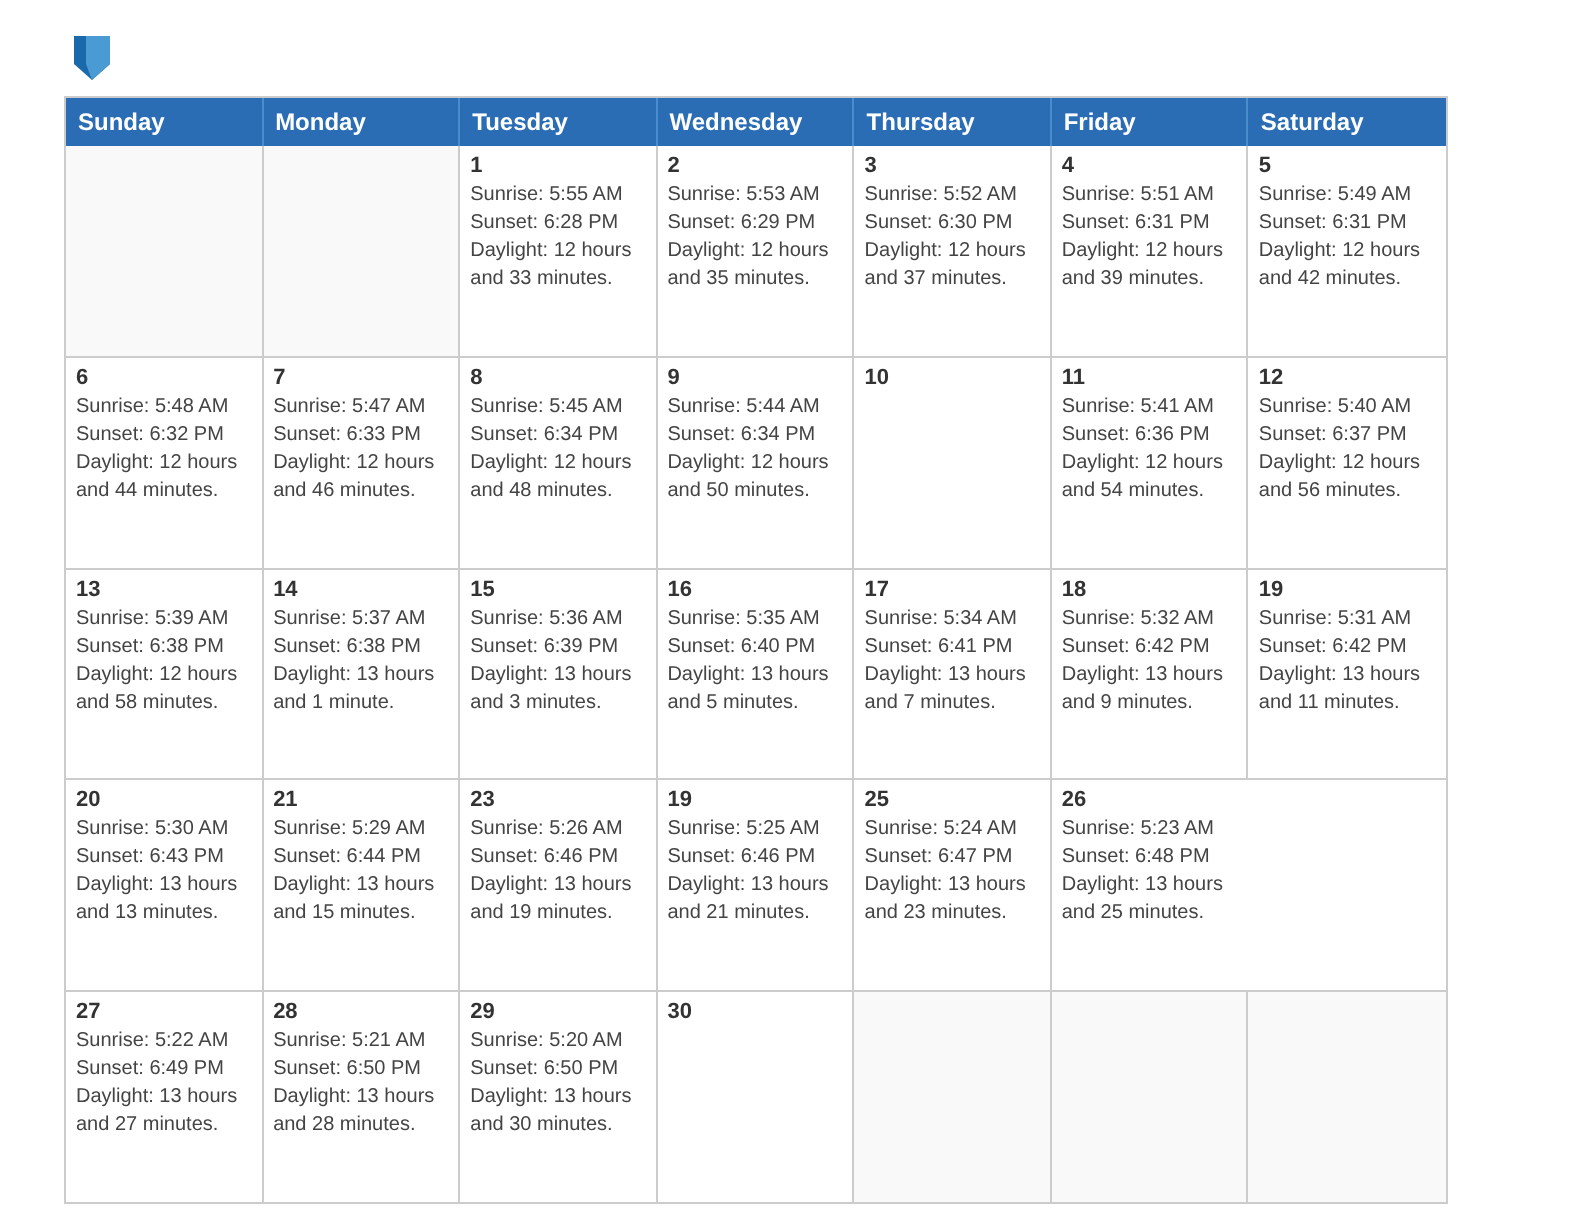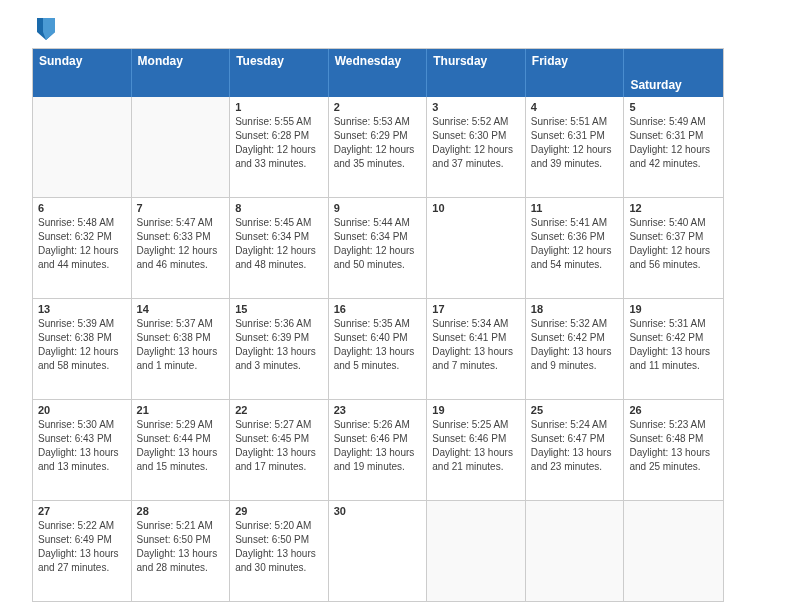--- a/index.html
+++ b/index.html
@@ -72,21 +72,21 @@
       background: #2a6db5;
     }
     .cal-header-cell {
       color: #fff;
       font-size: 12px;
       font-weight: bold;
       padding: 5px 6px;
       border-right: 1px solid #4a8dcf;
       text-align: left;
     }
-    .cal-header-cell:last-child { border-right: none; margin-top: 24px; }
+    .cal-header-cell:last-child { border-right: none; }
     .cal-body {
       flex: 1;
       display: flex;
       flex-direction: column;
     }
     .cal-row {
       display: grid;
       grid-template-columns: repeat(7, 1fr);
       flex: 1;
       border-bottom: 1px solid #ccc;
@@ -231,24 +231,20 @@
         <div class="cal-row">
           <div class="cal-cell">
             <div class="day-number">20</div>
             <div class="sun-info">Sunrise: 5:30 AM<br>Sunset: 6:43 PM<br>Daylight: 13 hours and 13 minutes.</div>
           </div>
           <div class="cal-cell">
             <div class="day-number">21</div>
             <div class="sun-info">Sunrise: 5:29 AM<br>Sunset: 6:44 PM<br>Daylight: 13 hours and 15 minutes.</div>
           </div>
           <div class="cal-cell">
-            <div class="day-number">22</div>
-            <div class="sun-info">Sunrise: 5:27 AM<br>Sunset: 6:45 PM<br>Daylight: 13 hours and 17 minutes.</div>
-          </div>
-          <div class="cal-cell">
             <div class="day-number">23</div>
             <div class="sun-info">Sunrise: 5:26 AM<br>Sunset: 6:46 PM<br>Daylight: 13 hours and 19 minutes.</div>
           </div>
           <div class="cal-cell">
             <div class="day-number">19</div>
             <div class="sun-info">Sunrise: 5:25 AM<br>Sunset: 6:46 PM<br>Daylight: 13 hours and 21 minutes.</div>
           </div>
           <div class="cal-cell">
             <div class="day-number">25</div>
             <div class="sun-info">Sunrise: 5:24 AM<br>Sunset: 6:47 PM<br>Daylight: 13 hours and 23 minutes.</div>

